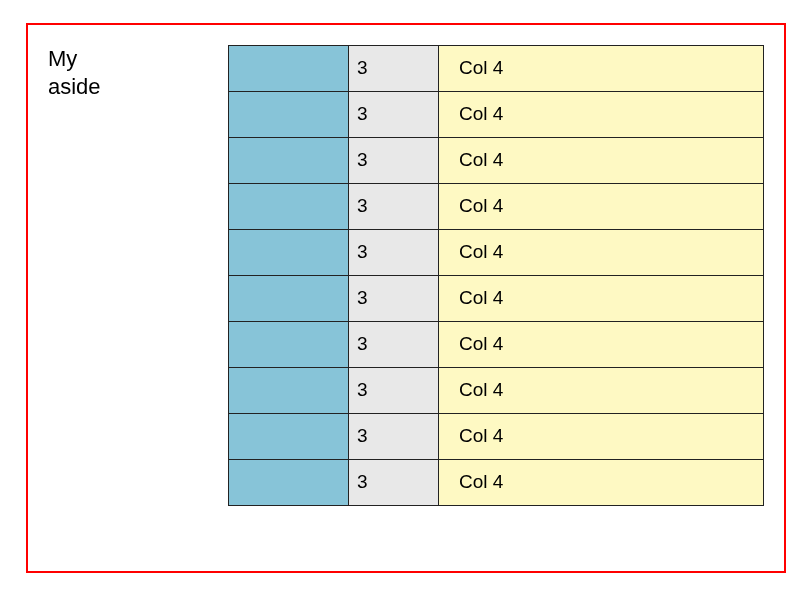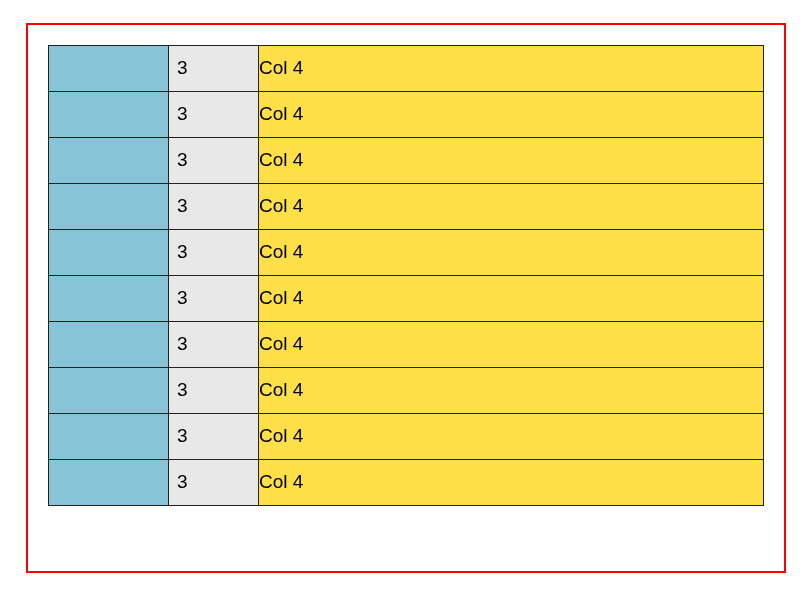--- a/index.html
+++ b/index.html
@@ -58,28 +58,32 @@
       background-color: #87c4d8;
     }
 
     .col2 {
       width: 90px;
       background-color: #e8e8e8;
       padding-left: 8px;
     }
 
     .col3 {
-      background-color: #fde047;
-      padding-left: 0;
+      background-color: #fef9c3;
+      padding-left: 20px;
     }
   </style>
 </head>
 <body>
 
 <div class="outer-border">
+  <div class="aside">
+    <span>My</span><br>
+    <span>aside</span>
+  </div>
   <div class="table-wrapper">
     <table>
       <tbody id="table-body">
           <tr>
             <td class="col1"></td>
             <td class="col2">3</td>
             <td class="col3">Col 4</td>
           </tr>
           <tr>
             <td class="col1"></td>

